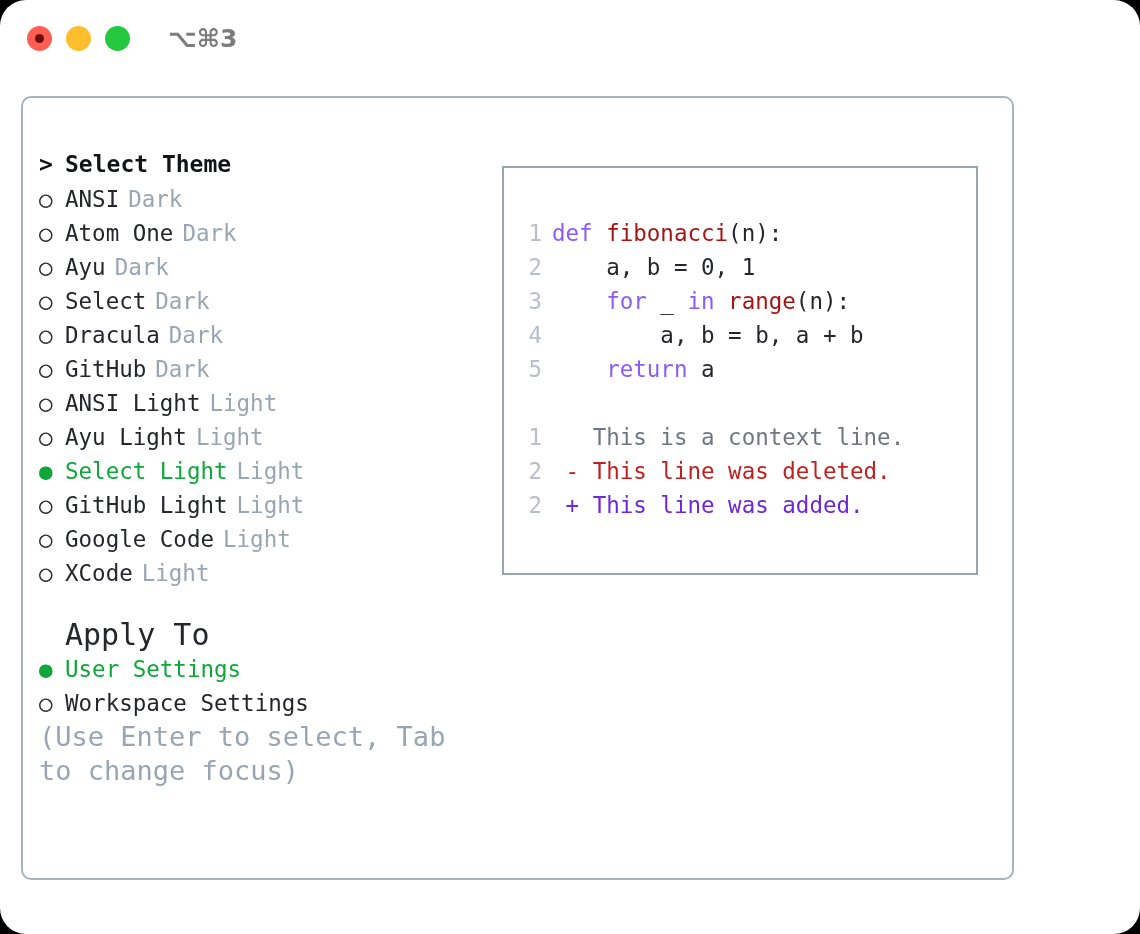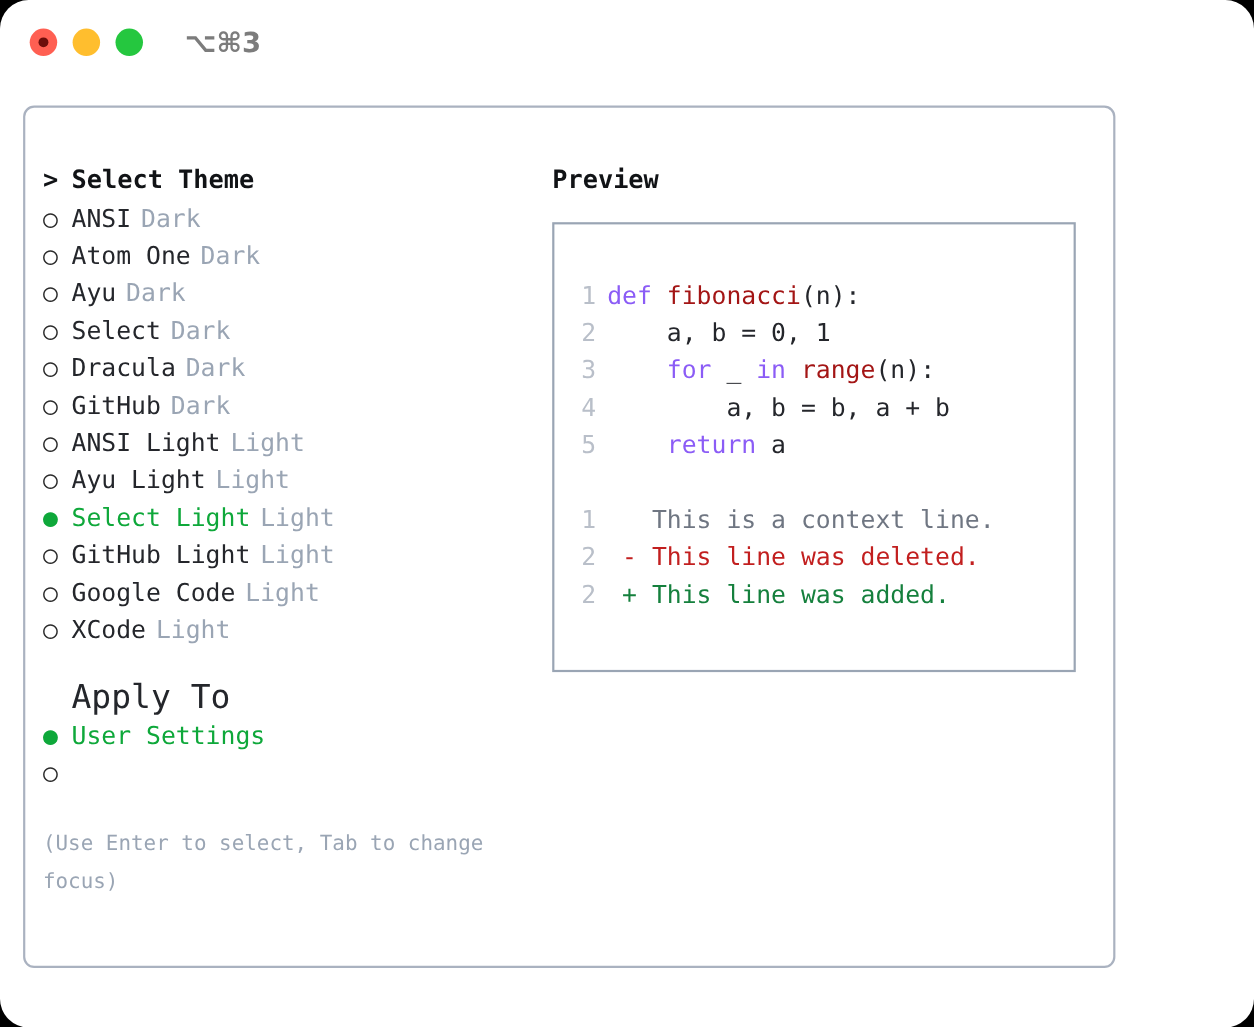--- a/index.html
+++ b/index.html
@@ -137,23 +137,22 @@
   }
 
   .section-gap { height: 28px; }
 
   .apply-title {
     color: #24262b;
     font-size: 30px;
   }
 
   .hint {
-    margin-top: 30px;
     color: #9aa5b4;
-    font-size: 19px;
+    font-size: 27px;
     line-height: 34px;
     width: 410px;
     white-space: pre-wrap;
   }
 
   
   .right-pane {
     position: absolute;
     left: 479px;
     top: 48px;
@@ -190,21 +189,21 @@
     text-align: right;
     margin-right: 10px;
   }
   .kw   { color: #8b5cf6; }
   .fn   { color: #a31515; }
   .pl   { color: #24262b; }
   .blank-line { height: 34px; }
 
   .ctx { color: #6f7682; }
   .del { color: #c21f1f; }
-  .add { color: #15803d; }
+  .add { color: #6d28d9; }
 </style>
 </head>
 <body>
 
 <div class="window">
 
   <div class="titlebar">
     <div class="dots">
       <div class="dot red"></div>
       <div class="dot yellow"></div>
@@ -240,28 +239,27 @@
 
         <div class="section-gap"></div>
 
         <div class="row">
           <span class="bullet blank">○</span>
           <span class="apply-title">Apply To</span>
         </div>
 
         <div id="apply-list">
             <div class="row"><span class="bullet on">●</span><span class="label sel">User Settings</span></div>
-            <div class="row"><span class="bullet off">○</span></div>
+            <div class="row"><span class="bullet off">○</span><span class="label">Workspace Settings</span></div>
           </div>
 
         <div class="hint">(Use Enter to select, Tab to change focus)</div>
       </div>
 
       <div class="right-pane">
-        <div class="preview-title">Preview</div>
 
         <div class="preview-box">
           <div class="code" id="code-block"><div><span class="ln">1</span><span class="kw">def </span><span class="fn">fibonacci</span><span class="pl">(n):</span></div><div><span class="ln">2</span><span class="pl">    a, b = 0, 1</span></div><div><span class="ln">3</span><span class="pl">    </span><span class="kw">for</span><span class="pl"> _ </span><span class="kw">in</span><span class="pl"> </span><span class="fn">range</span><span class="pl">(n):</span></div><div><span class="ln">4</span><span class="pl">        a, b = b, a + b</span></div><div><span class="ln">5</span><span class="pl">    </span><span class="kw">return</span><span class="pl"> a</span></div><div class="blank-line"></div><div><span class="ln">1</span><span class="ctx">   This is a context line.</span></div><div><span class="ln">2</span><span class="del"> - This line was deleted.</span></div><div><span class="ln">2</span><span class="add"> + This line was added.</span></div></div>
         </div>
       </div>
 
     </div>
   </div>
 </div>
 

